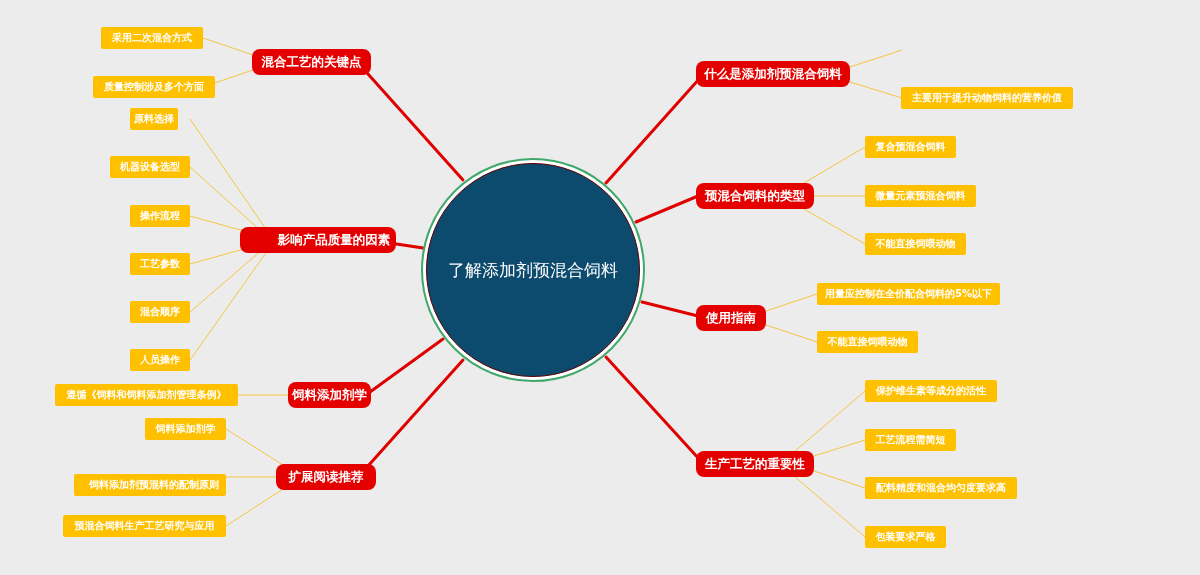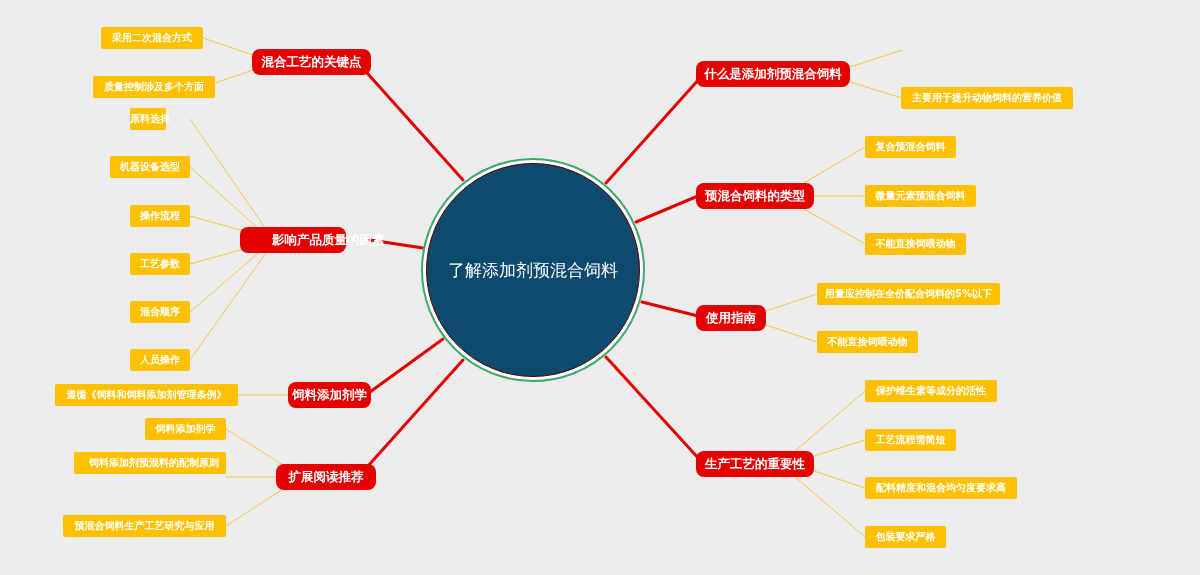--- a/index.html
+++ b/index.html
@@ -109,34 +109,34 @@
   </svg>
 
   <div class="center">
     <div class="center-inner">了解添加剂预混合饲料</div>
   </div>
 
   <div class="branch" style="left:252px;top:49px;width:119px;">混合工艺的关键点</div>
   <div class="leaf" style="left:101px;top:27px;width:102px;">采用二次混合方式</div>
   <div class="leaf" style="left:93px;top:76px;width:122px;">质量控制涉及多个方面</div>
 
-  <div class="branch" style="left:240px;top:227px;width:106px;padding-left:32px;">影响产品质量的因素</div>
-  <div class="leaf" style="left:130px;top:108px;width:36px;">原料选择</div>
+  <div class="branch" style="left:240px;top:227px;width:156px;padding-left:32px;">影响产品质量的因素</div>
+  <div class="leaf" style="left:130px;top:108px;width:48px;">原料选择</div>
   <div class="leaf" style="left:110px;top:156px;width:80px;">机器设备选型</div>
   <div class="leaf" style="left:130px;top:205px;width:60px;">操作流程</div>
   <div class="leaf" style="left:130px;top:253px;width:60px;">工艺参数</div>
   <div class="leaf" style="left:130px;top:301px;width:60px;">混合顺序</div>
   <div class="leaf" style="left:130px;top:349px;width:60px;">人员操作</div>
 
   <div class="branch" style="left:288px;top:382px;width:83px;">饲料添加剂学</div>
   <div class="leaf" style="left:55px;top:384px;width:183px;">遵循《饲料和饲料添加剂管理条例》</div>
 
   <div class="branch" style="left:276px;top:464px;width:100px;">扩展阅读推荐</div>
   <div class="leaf" style="left:145px;top:418px;width:81px;">饲料添加剂学</div>
-  <div class="leaf" style="left:74px;top:452px;width:152px;padding-left:8px;">饲料添加剂预混料的配制原则</div>
+  <div class="leaf" style="left:74px;top:474px;width:152px;padding-left:8px;">饲料添加剂预混料的配制原则</div>
   <div class="leaf" style="left:63px;top:515px;width:163px;">预混合饲料生产工艺研究与应用</div>
 
   <div class="branch" style="left:696px;top:61px;width:154px;">什么是添加剂预混合饲料</div>
   <div class="leaf" style="left:901px;top:87px;width:172px;">主要用于提升动物饲料的营养价值</div>
 
   <div class="branch" style="left:696px;top:183px;width:118px;">预混合饲料的类型</div>
   <div class="leaf" style="left:865px;top:136px;width:91px;">复合预混合饲料</div>
   <div class="leaf" style="left:865px;top:185px;width:111px;">微量元素预混合饲料</div>
   <div class="leaf" style="left:865px;top:233px;width:101px;">不能直接饲喂动物</div>
 

